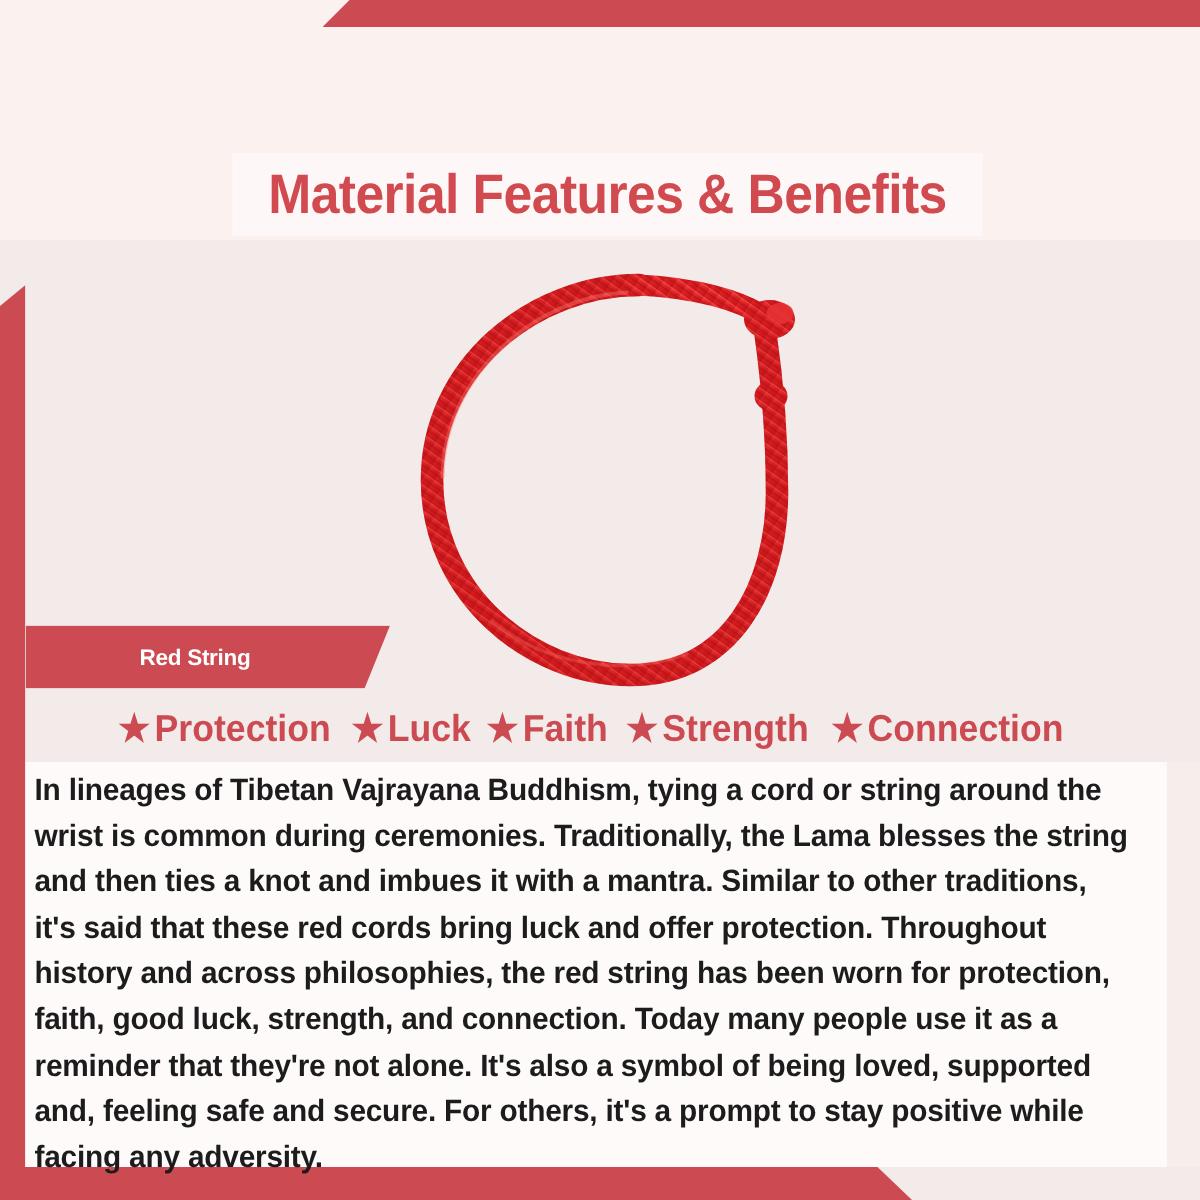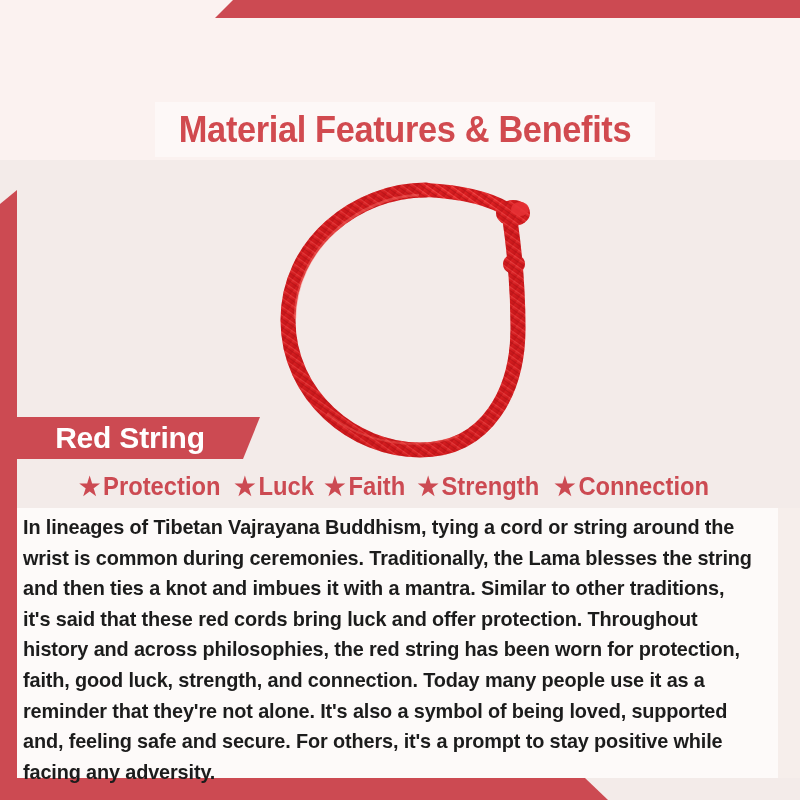--- a/index.html
+++ b/index.html
@@ -118,21 +118,21 @@
     clip-path: polygon(0 0, 100% 0, 226px 100%, 0 100%);
   }
   .label-banner-text {
     position: absolute;
     left: 17px; top: 417px;
     width: 226px; height: 42px;
     display: flex;
     align-items: center;
     justify-content: center;
     color: #ffffff;
-    font-size: 30px;
+    font-size: 15px;
     font-weight: bold;
     font-family: "Liberation Sans Narrow", "Liberation Sans", sans-serif;
     letter-spacing: -0.2px;
     white-space: nowrap;
   }
 
   
   .features {
     position: absolute;
     left: 17px; top: 466px;

